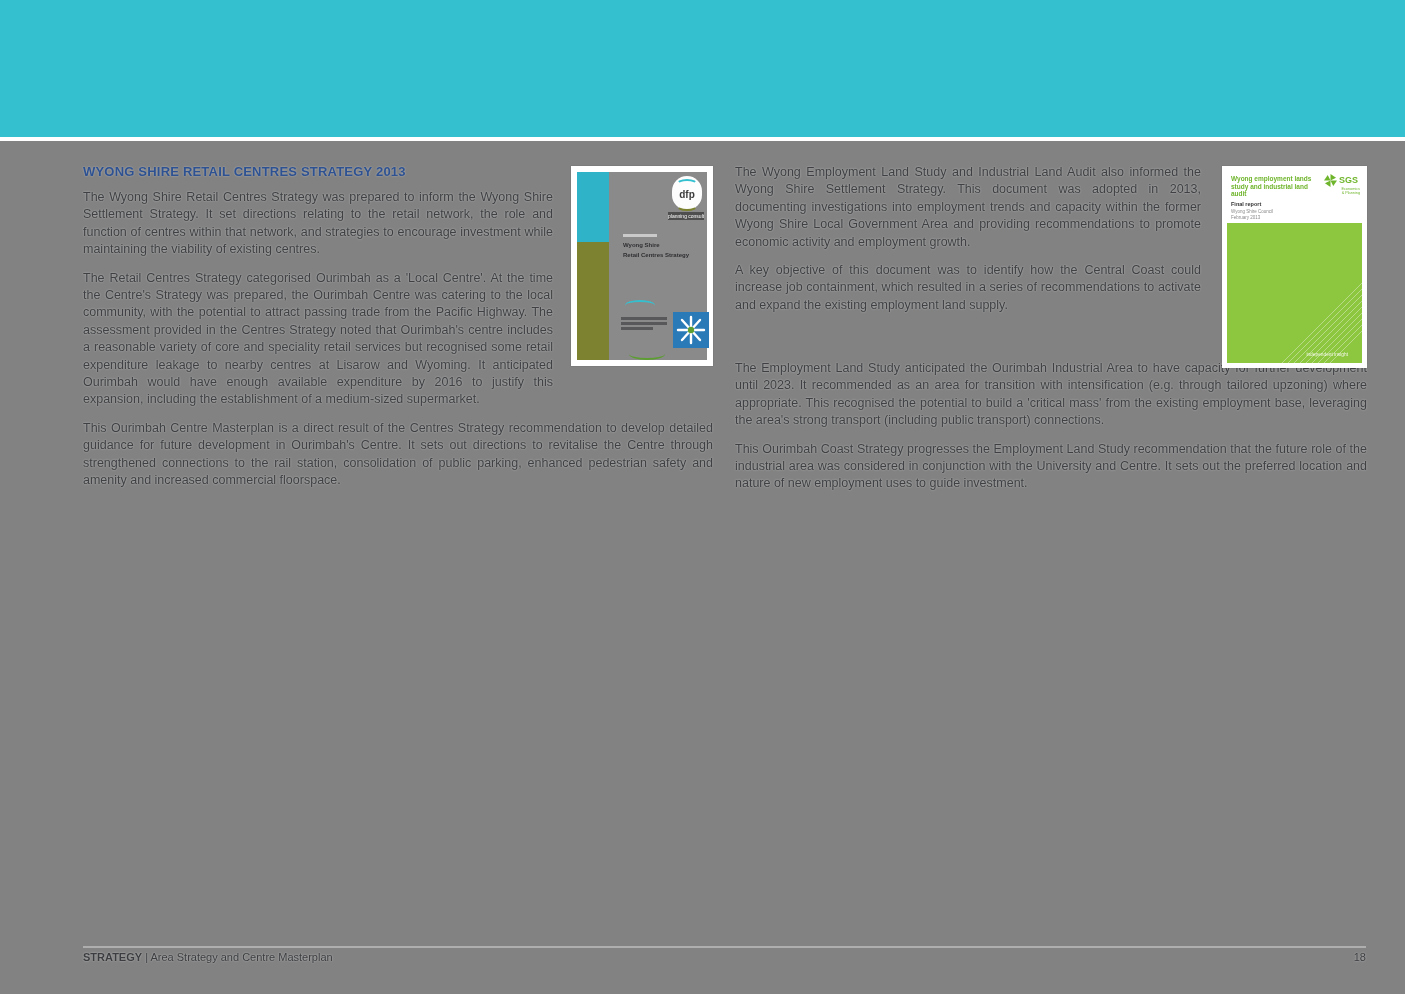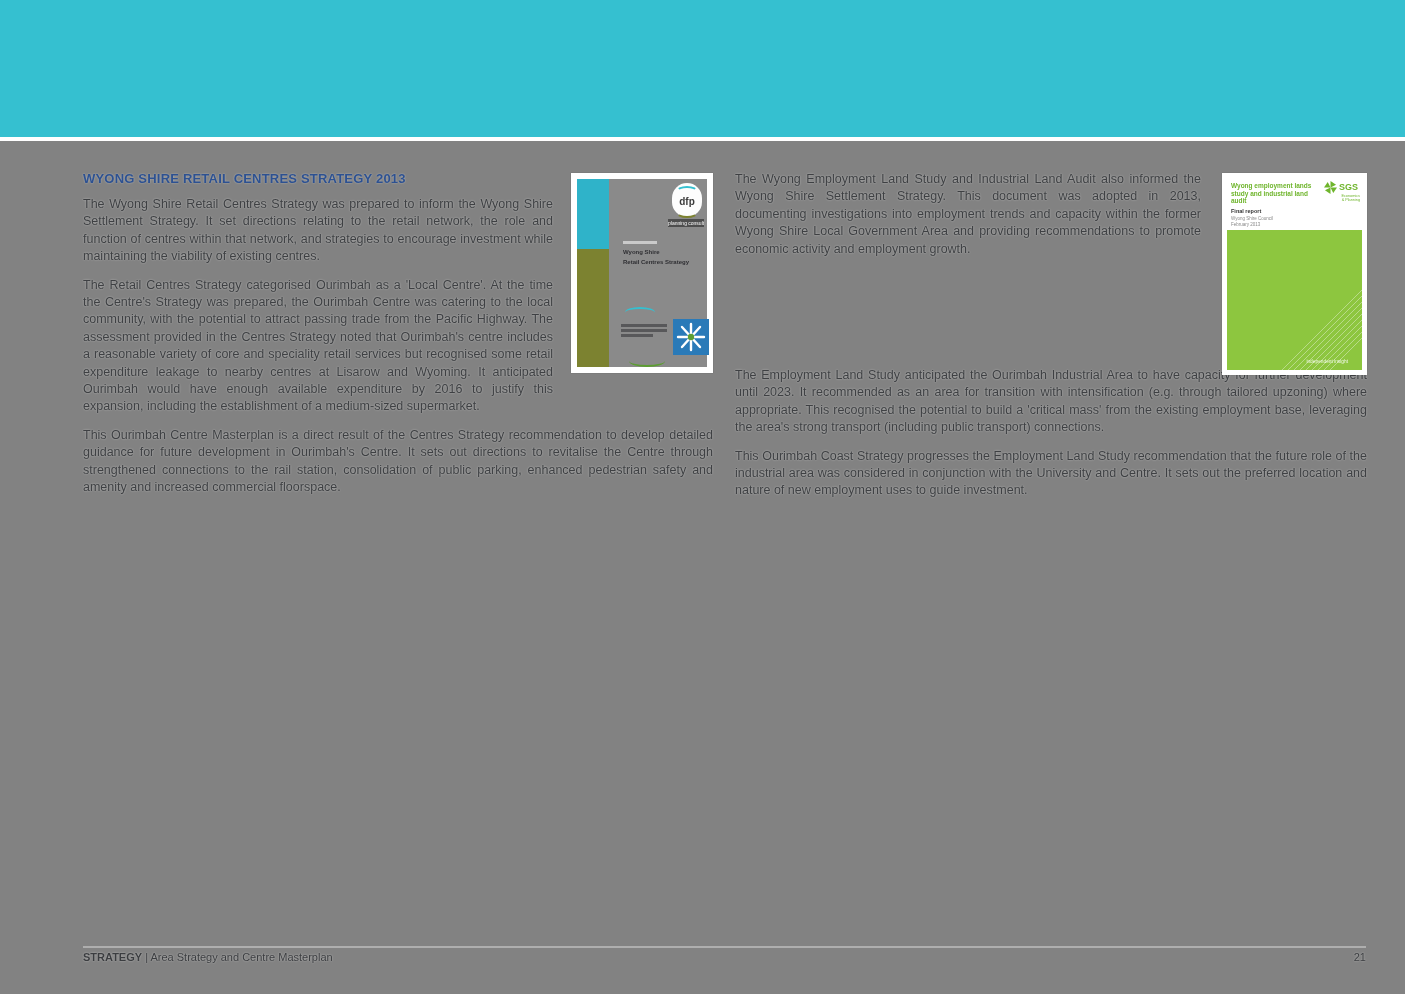--- a/index.html
+++ b/index.html
@@ -6,21 +6,21 @@
   body{
     width:1405px;height:994px;position:relative;overflow:hidden;
     background:#828282;
     font-family:"Liberation Sans", sans-serif;
   }
   .header-band{
     position:absolute;left:0;top:0;width:1405px;height:137px;
     background:#35c0d0;border-bottom:4px solid #ffffff;
   }
   
-  .col{position:absolute;top:171px;}
+  .col{position:absolute;top:164px;}
   .col-left{left:83px;width:630px;}
   .col-right{left:735px;width:632px;}
   .col h2{
     margin:0 0 10px 0;font-size:13px;font-weight:bold;color:#2d5191;
     letter-spacing:.2px;text-shadow:0 0 2px rgba(255,255,255,.45);
   }
   .narrow-left{width:470px;min-height:192px;}
   .narrow-right{width:466px;min-height:196px;}
   .para{
     font-size:12.5px;line-height:17.4px;color:#3e4043;text-align:justify;
@@ -118,20 +118,21 @@
         </svg>
       </div>
       <div class="cl-smile"></div>
     </div>
   </div>
 </div>
 
 <div class="col col-right">
   <div class="narrow-right">
     <p class="para">The Wyong Employment Land Study and Industrial Land Audit also informed the Wyong Shire Settlement Strategy. This document was adopted in 2013, documenting investigations into employment trends and capacity within the former Wyong Shire Local Government Area and providing recommendations to promote economic activity and employment growth.</p>
+    <p class="para">A key objective of this document was to identify how the Central Coast could increase job containment, which resulted in a series of recommendations to activate and expand the existing employment land supply.</p>
   </div>
   <p class="para">The Employment Land Study anticipated the Ourimbah Industrial Area to have capacity for further development until 2023. It recommended as an area for transition with intensification (e.g. through tailored upzoning) where appropriate. This recognised the potential to build a 'critical mass' from the existing employment base, leveraging the area's strong transport (including public transport) connections.</p>
   <p class="para">This Ourimbah Coast Strategy progresses the Employment Land Study recommendation that the future role of the industrial area was considered in conjunction with the University and Centre. It sets out the preferred location and nature of new employment uses to guide investment.</p>
 
   <div class="cover cover-r">
     <div class="inner">
       <div class="cr-top">
         <div class="cr-title">Wyong employment lands study and industrial land audit</div>
         <div class="cr-final">Final report</div>
         <div class="cr-meta">
@@ -168,13 +169,13 @@
         <div class="cr-tagline">independent insight</div>
       </div>
     </div>
   </div>
 </div>
 
 <div class="footer-rule"></div>
 <div class="footer-left">
   <span class="b">STRATEGY</span><span> | Area Strategy and Centre Masterplan</span>
 </div>
-<div class="footer-page">21</div>
+<div class="footer-page">18</div>
 
 </body></html>

